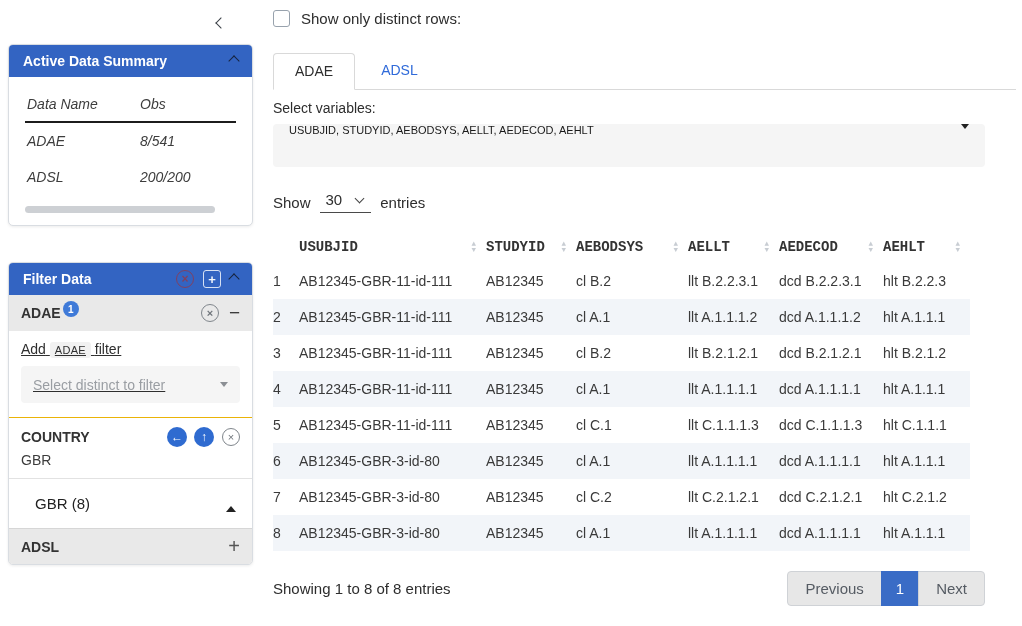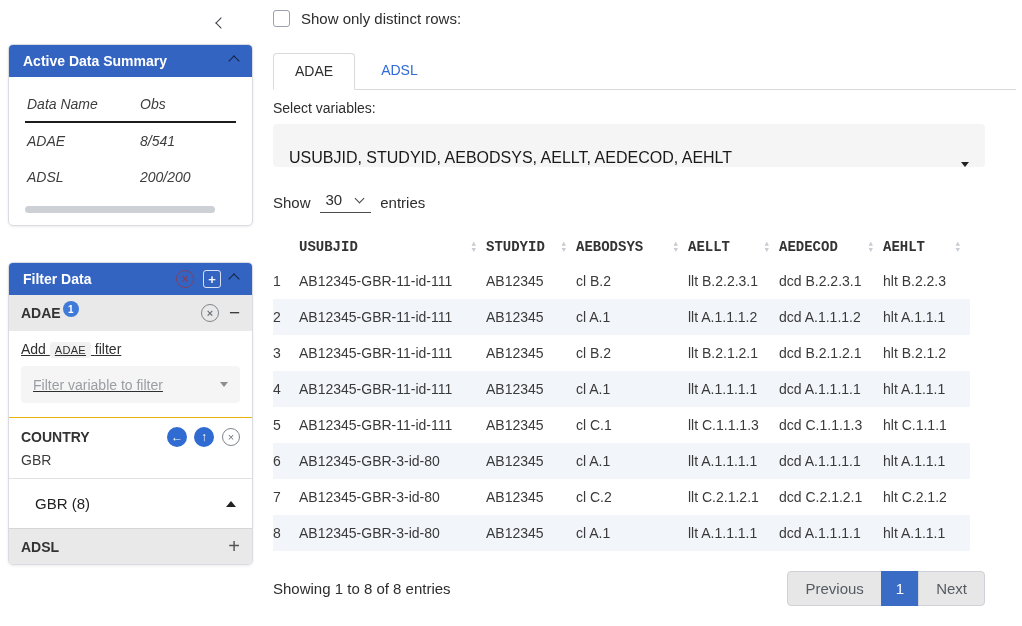--- a/index.html
+++ b/index.html
@@ -47,41 +47,41 @@
   .var-select { margin-top:9px; height:37px; background:#f5f5f5; border-radius:4px;
     display:flex; align-items:center; padding:0 12px; color:#9a9ea3; font-size:14px; }
   .tri-down { width:0; height:0; border-left:4px solid transparent; border-right:4px solid transparent;
     border-top:5px solid #8b8f94; margin-left:auto; }
   .country-block { border-top:1px solid #eab308; padding:9px 12px 10px 12px; }
   .country-row { display:flex; align-items:center; }
   .country-name { font-weight:bold; font-size:14px; color:#333; flex:1; }
   .blue-circ { display:inline-flex; align-items:center; justify-content:center; width:20px; height:20px;
     border-radius:50%; background:#2f6bd0; color:#fff; font-size:12px; margin-left:7px; }
   .country-val { font-size:14px; margin-top:5px; color:#3c3c3c; }
-  .gbr-block { border-top:1px solid #e2e2e2; padding:16px 16px 16px 26px; display:flex; align-items:center; }
+  .gbr-block { border-top:1px solid #e2e2e2; padding:16px 16px 16px 26px; display:flex; align-items:flex-end; }
   .gbr-label { font-size:15px; color:#222; flex:1; }
   .tri-up-sm { width:0; height:0; border-left:5px solid transparent; border-right:5px solid transparent;
     border-bottom:6px solid #222; }
   .adsl-row { border-top:1px solid #d6d6d6; }
   .plus-thin { font-size:20px; color:#555; font-weight:300; }
   .ml-auto { margin-left:auto; }
 
   
   .main { flex:1; padding:10px 6px 0 17px; }
   .checkbox-row { display:flex; height:24px; }
   .checkbox { width:17px; height:17px; border:1px solid #98a2ad; border-radius:3px; background:#fff; }
   .checkbox-label { margin-left:11px; font-size:15px; color:#2d2d2d; }
   .tabs { margin-top:19px; display:flex; border-bottom:1px solid #d9d9d9; }
   .tab { padding:9px 21px 10px 21px; font-size:14px; cursor:default; }
   .tab.active { border:1px solid #d9d9d9; border-bottom:1px solid #fff; border-radius:4px 4px 0 0;
     margin-bottom:-1px; color:#2d2d2d; background:#fff; }
   .tab:not(.active) { color:#2f6ad9; padding:9px 26px 10px 26px; }
   .selvars-label { margin-top:10px; font-size:14px; color:#2d2d2d; }
   .big-select { margin-top:8px; height:43px; width:712px; background:#f5f5f5; border-radius:4px;
-    display:flex; align-items:flex-end; padding:0 16px; font-size:16px; color:#191919; }
+    display:flex; align-items:flex-start; padding:0 16px; font-size:11px; color:#191919; }
   .big-select .tri-down { border-top-color:#222; }
   .show-entries { margin-top:24px; display:flex; align-items:center; font-size:15px; color:#2d2d2d; }
   .len-select { display:flex; align-items:center; border-bottom:1px solid #4a4a4a;
     margin:0 9px; padding:0 8px 4px 6px; }
   .len-select .chev { width:7px; height:7px; transform:rotate(-45deg); border-color:#444; margin-left:14px; margin-bottom:3px; }
   table.dt { margin-top:22px; border-collapse:collapse; table-layout:fixed; width:697px; font-size:14px; color:#3a3a3a; }
   table.dt th { font-weight:bold; text-align:left; padding:4px 0 8px 0; color:#333; }
   .th-inner { display:flex; align-items:center;font-family:Liberation Mono, monospace; }
   .sort-icon { margin-left:auto; margin-right:10px; display:flex; flex-direction:column; color:#c8cdd3; font-size:7.5px; line-height:.85; }
   table.dt td { padding:10px 6px 10px 0; overflow:hidden; white-space:nowrap; }
@@ -151,21 +151,21 @@
         <span class="badge">1</span>
         <span class="ml-auto circle-x-gray">×</span>
         <span class="minus">−</span>
       </div>
 
       <div class="addfilter">
         <span>Add</span>
         <span class="code-chip">ADAE</span>
         <span>filter</span>
         <div class="var-select">
-          <span>Filter variable to filter</span>
+          <span>Select distinct to filter</span>
           <span class="tri-down"></span>
         </div>
       </div>
 
       <div class="country-block">
         <div class="country-row">
           <span class="country-name">COUNTRY</span>
           <span class="blue-circ">←</span>
           <span class="blue-circ">↑</span>
           <span class="circle-x-gray" style="margin-left:8px;">×</span>

